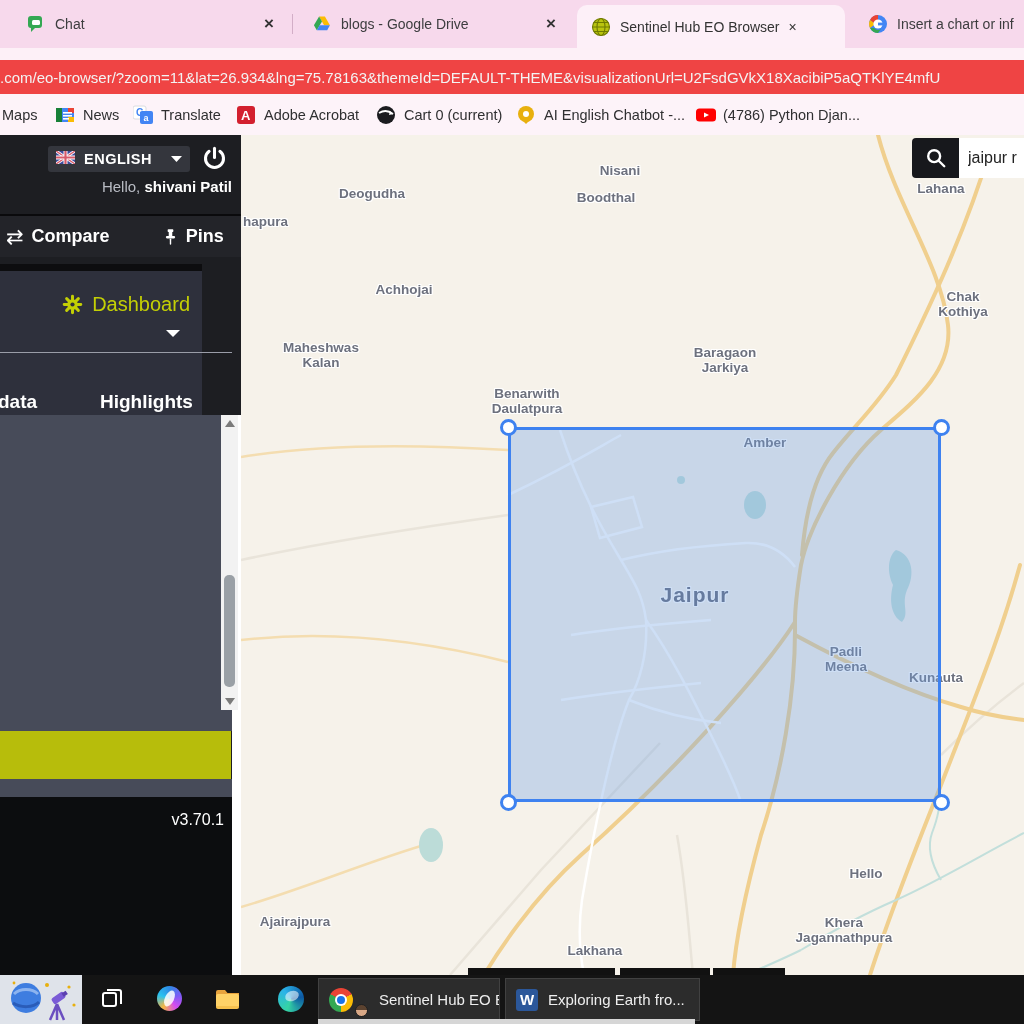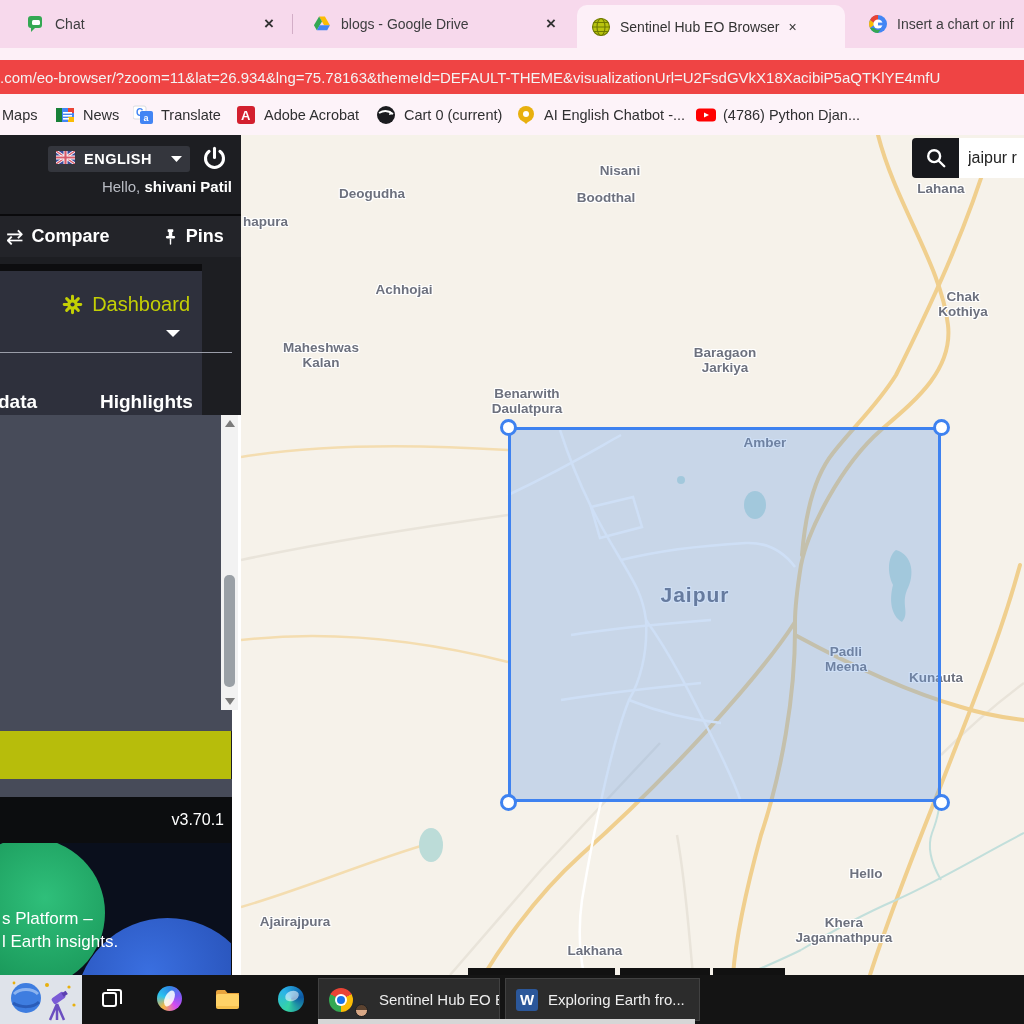--- a/index.html
+++ b/index.html
@@ -283,26 +283,20 @@
     <div class="sb-arrow" style="top:5px; border-bottom:7px solid #7a7a7a;"></div>
     <div id="sb-thumb"></div>
     <div class="sb-arrow" style="bottom:5px; border-top:7px solid #7a7a7a;"></div>
   </div>
 
   <button class="abs" id="highlight-btn"></button>
   <div class="abs" id="sb-gray2"></div>
 
   <div class="abs" id="footer">
     <div id="version">v3.70.1</div>
-    <div id="banner">
-      <div class="circ-g"></div>
-      <div class="circ-b"></div>
-      <div class="btxt" style="top:66px;">s Platform –</div>
-      <div class="btxt" style="top:89px;">l Earth insights.</div>
-    </div>
   </div>
 </div>
 
 <div class="abs" id="map">
   <svg width="783" height="840" viewBox="0 0 783 840" style="position:absolute;left:0;top:0;">
 
     <g stroke="#e9e4da" stroke-width="2.5" fill="none">
       <path d="M0,425 C80,408 180,392 267,380"></path>
       <path d="M209,840 L300,735 L419,608"></path>
       <path d="M452,840 C448,800 445,750 436,700"></path>

